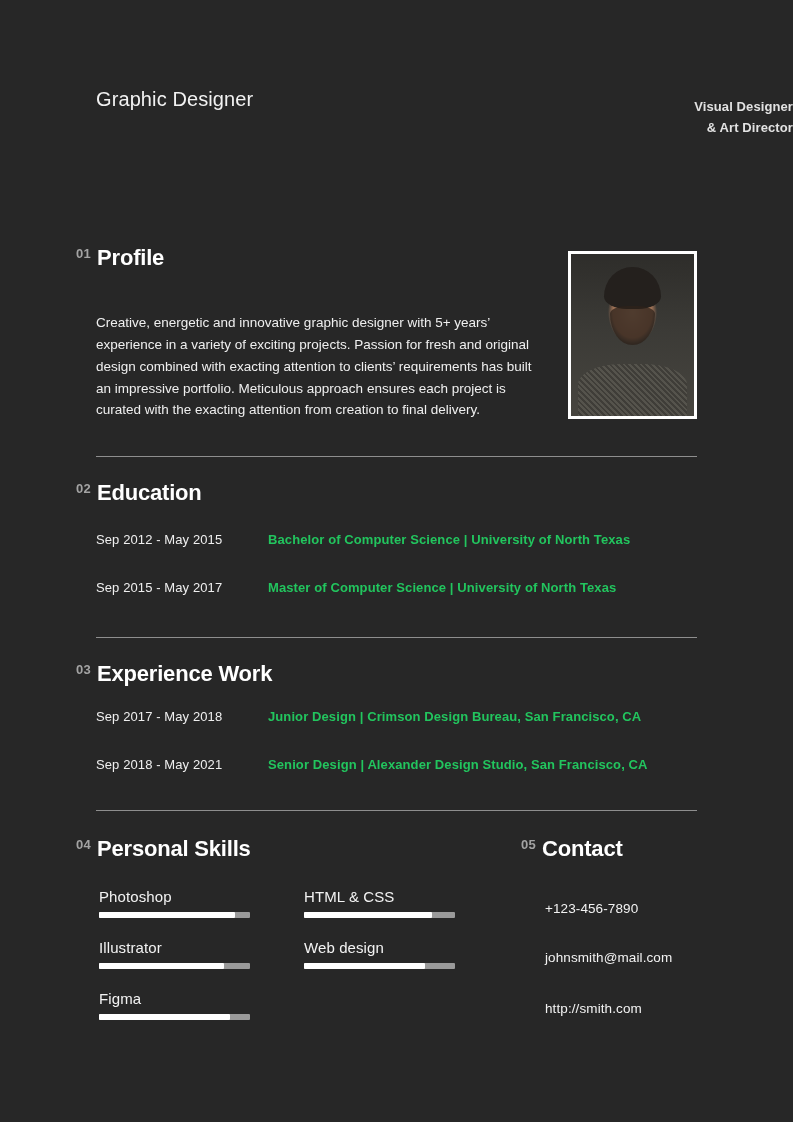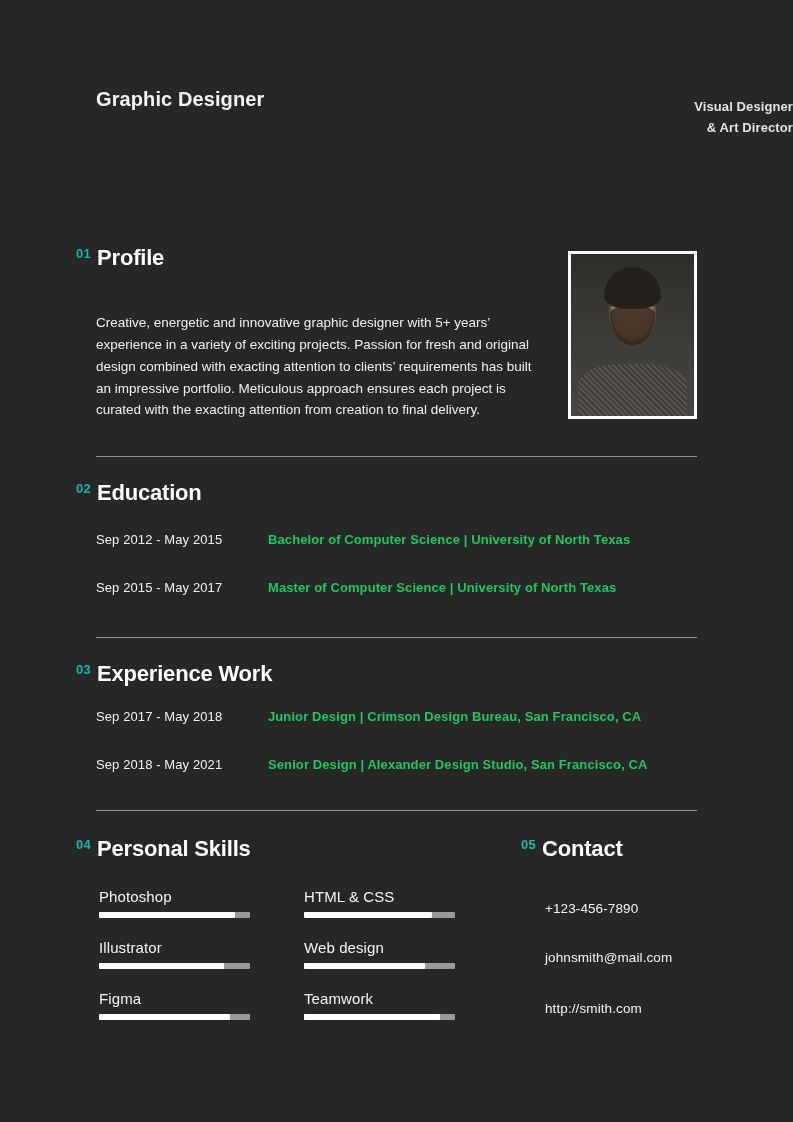--- a/index.html
+++ b/index.html
@@ -30,21 +30,21 @@
   }
   .name {
     font-size: 46px;
     font-weight: bold;
     letter-spacing: -0.5px;
     line-height: 1.1;
     margin: 0;
   }
   .role {
     font-size: 20px;
-    font-weight: bold;
+    font-weight: normal;
     color: #f2f2f2;
     margin: 14px 0 6px 0;
     letter-spacing: 0.1px;
   }
   .tagline {
     position: absolute;
     right: 0;
     top: 96px;
     text-align: right;
     font-size: 13px;
@@ -56,21 +56,21 @@
 
   
   .section-head {
     position: absolute;
     display: flex;
     align-items: flex-end;
   }
   .sec-num {
     font-size: 13px;
     font-weight: bold;
-    color: #14b8a6;
+    color: #a3a3a3;
     margin-right: 6px;
     position: relative;
     top: -8px;
     letter-spacing: 0.3px;
   }
   .sec-title {
     font-size: 22px;
     font-weight: bold;
     letter-spacing: -0.2px;
     line-height: 1;
@@ -295,26 +295,20 @@
     <div class="bar-track">
       <div class="bar-fill" style="width: 85%;"></div>
     </div>
   </div>
   <div class="skill" style="left:304px; top:939px;">
     <div class="skill-label">Web design</div>
     <div class="bar-track">
       <div class="bar-fill" style="width: 80%;"></div>
     </div>
   </div>
-  <div class="skill" style="left:304px; top:990px;">
-    <div class="skill-label">Teamwork</div>
-    <div class="bar-track">
-      <div class="bar-fill" style="width: 90%;"></div>
-    </div>
-  </div>
 
   <div class="section-head" style="left:521px; top:838px;">
     <span class="sec-num">05</span>
     <span class="sec-title">Contact</span>
   </div>
   <div class="contact-item" style="top:901px;">+123-456-7890</div>
   <div class="contact-item" style="top:950px;">johnsmith@mail.com</div>
   <div class="contact-item" style="top:1001px;">http://smith.com</div>
 
 </div>

